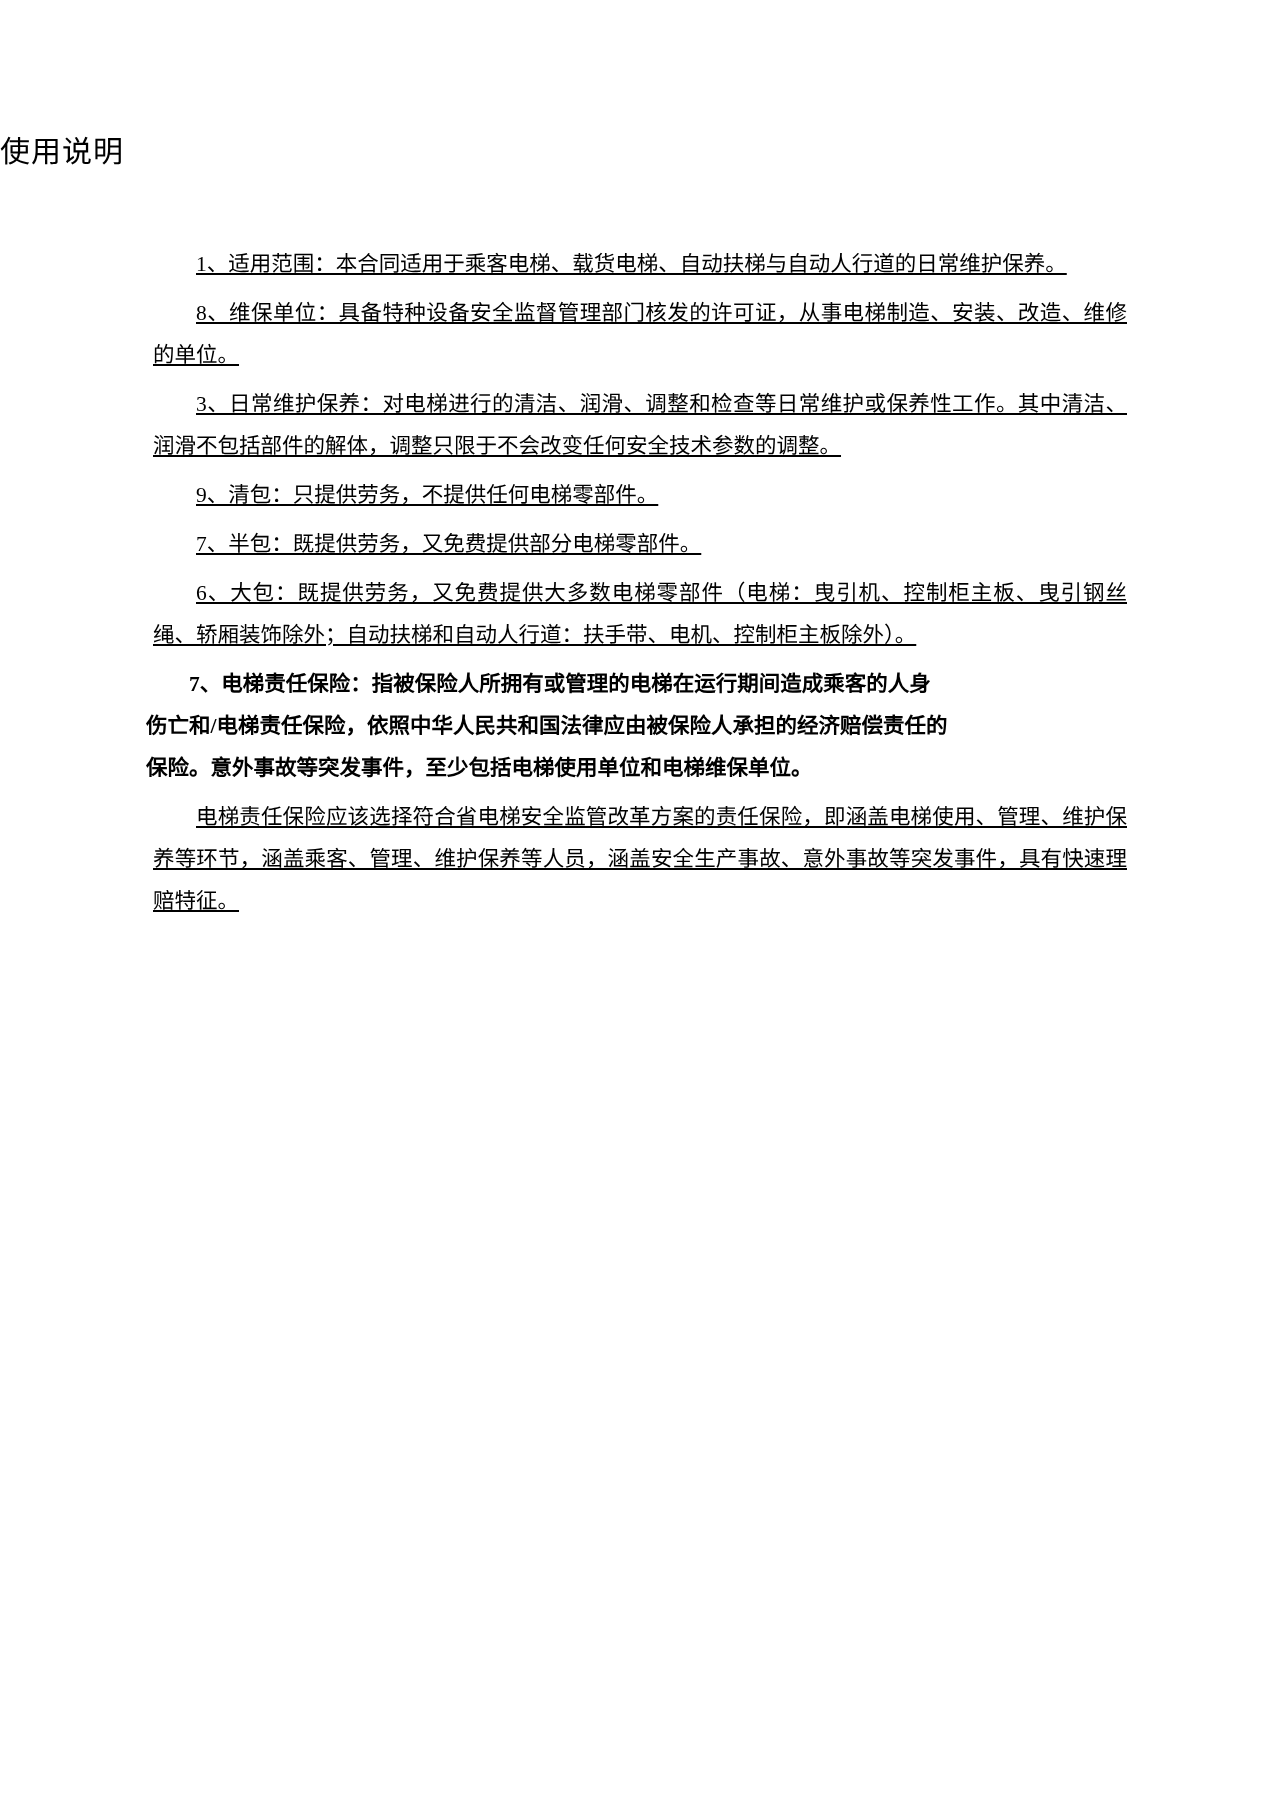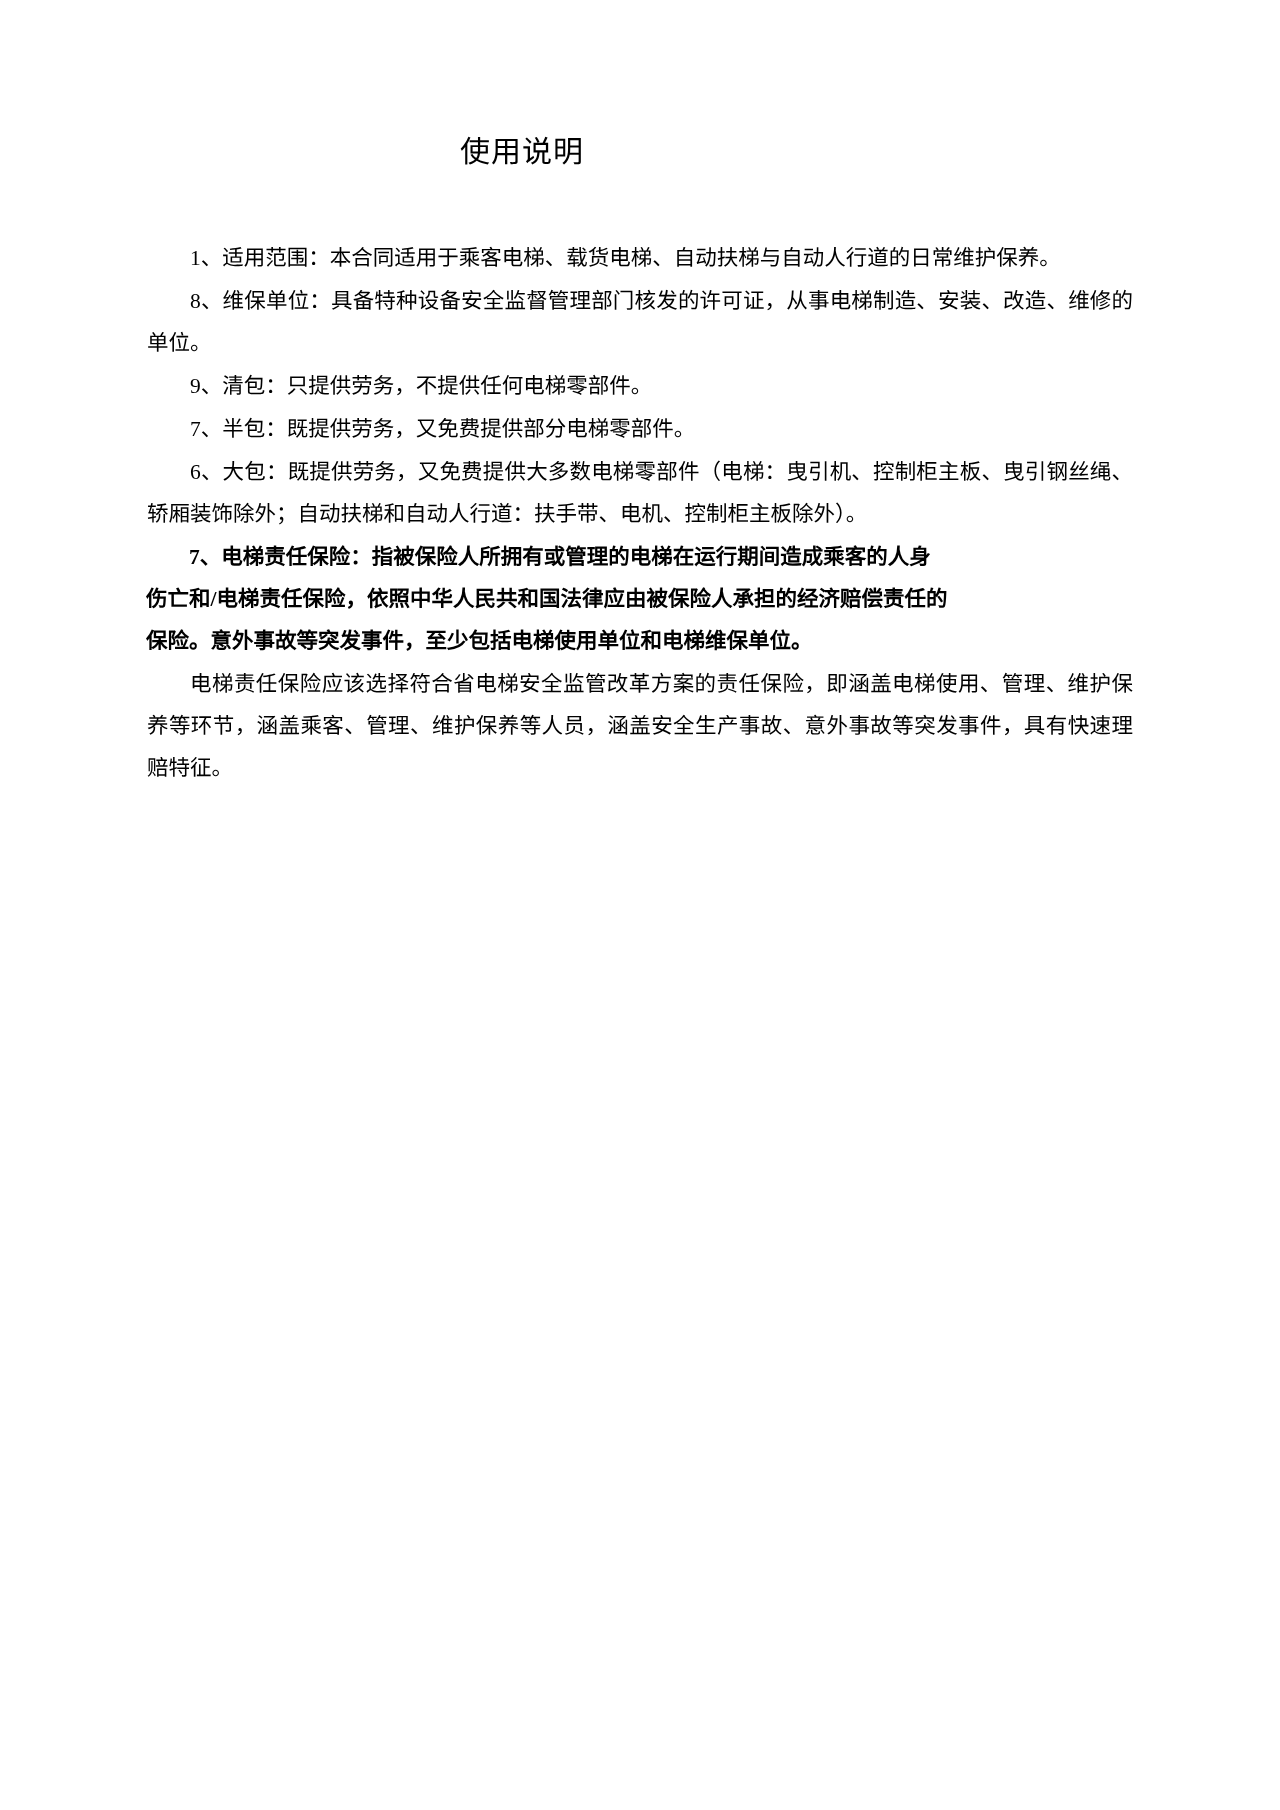--- a/index.html
+++ b/index.html
@@ -15,46 +15,46 @@
     margin: 0 auto;
     background: #ffffff;
     overflow: hidden;
     box-sizing: border-box;
   }
   .doc-title {
     position: absolute;
     top: 132px;
     left: 0;
     width: 1044px;
-    text-align: center;
     font-family: Liberation Sans, sans-serif;
     font-size: 30px;
     line-height: 40px;
     letter-spacing: 1px;
     color: #000000;
     font-weight: 400;
   }
   .body-block {
     position: absolute;
     top: 236px;
     left: 146px;
     width: 988px;
     font-family: "Liberation Serif", "DejaVu Serif", serif;
     font-size: 21.5px;
     line-height: 42px;
     color: #000000;
     text-align: justify;
     text-justify: inter-ideograph;
   }
   .para {
-    margin: 1px;
+    margin: 7px;
     padding: 0;
     text-indent: 2em;
     text-align: justify;
     text-justify: inter-ideograph;
+    text-decoration: underline;
   }
   
   .para-hardlines {
     margin: 0;
     padding: 0;
     font-weight: bold;
   }
   .para-hardlines .hl {
     display: block;
     white-space: nowrap;
@@ -69,20 +69,21 @@
 <div class="page">
 
   <div class="doc-title">使用说明</div>
 
   <div class="body-block">
 
     <p class="para">1、适用范围：本合同适用于乘客电梯、载货电梯、自动扶梯与自动人行道的日常维护保养。</p>
 
     <p class="para">8、维保单位：具备特种设备安全监督管理部门核发的许可证，从事电梯制造、安装、改造、维修的单位。</p>
 
+    <p class="para">3、日常维护保养：对电梯进行的清洁、润滑、调整和检查等日常维护或保养性工作。其中清洁、润滑不包括部件的解体，调整只限于不会改变任何安全技术参数的调整。</p>
 
     <p class="para">9、清包：只提供劳务，不提供任何电梯零部件。</p>
 
     <p class="para">7、半包：既提供劳务，又免费提供部分电梯零部件。</p>
 
     <p class="para">6、大包：既提供劳务，又免费提供大多数电梯零部件（电梯：曳引机、控制柜主板、曳引钢丝绳、轿厢装饰除外；自动扶梯和自动人行道：扶手带、电机、控制柜主板除外）。</p>
 
     <div class="para-hardlines">
       <span class="hl first">7、电梯责任保险：指被保险人所拥有或管理的电梯在运行期间造成乘客的人身</span>
       <span class="hl">伤亡和/电梯责任保险，依照中华人民共和国法律应由被保险人承担的经济赔偿责任的</span>

